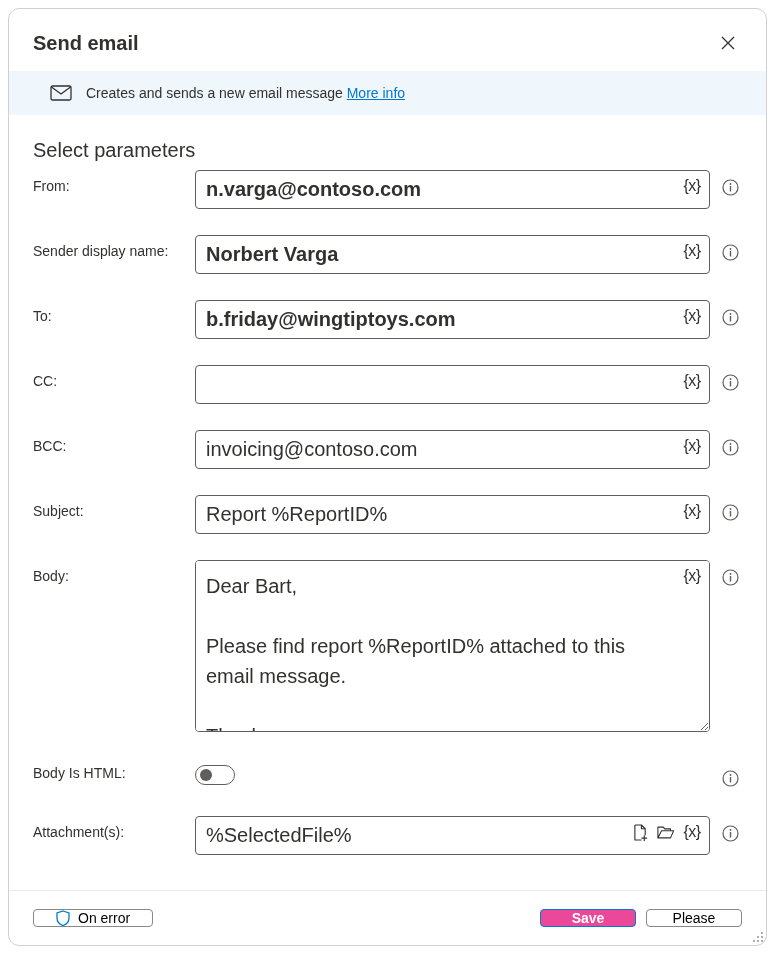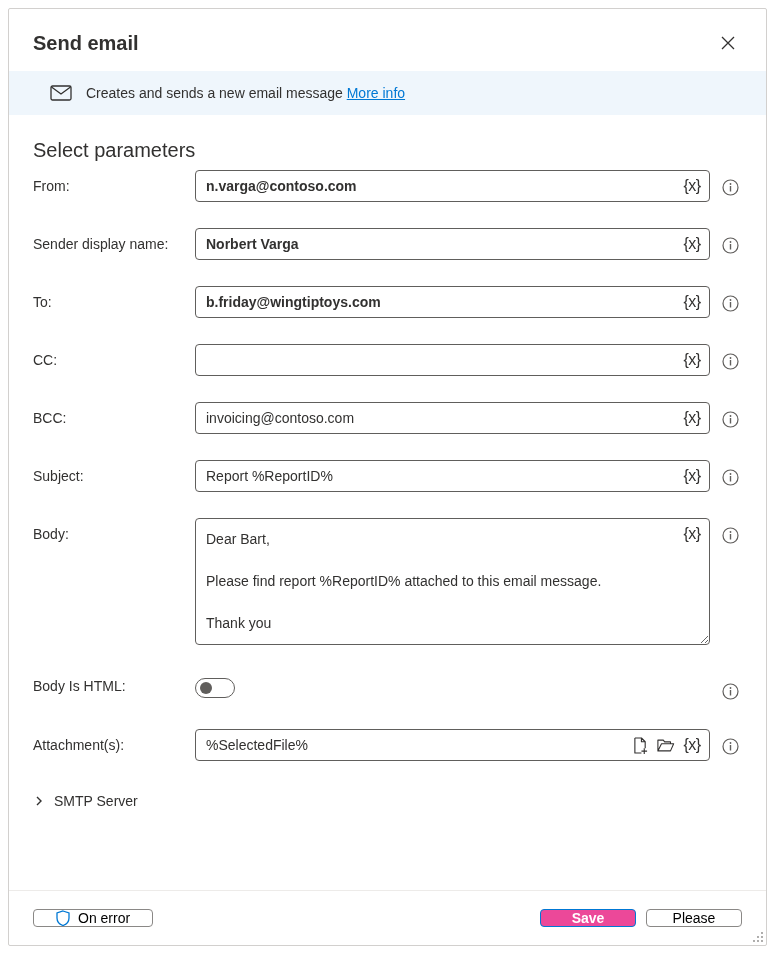--- a/index.html
+++ b/index.html
@@ -7,21 +7,21 @@
       font-family: "Segoe UI", -apple-system, BlinkMacSystemFont, sans-serif;
       font-size: 14px;
       color: #323130;
       background: #fff;
       padding: 8px;
     }
     .dialog {
       width: 759px;
       height: 938px;
       border: 1px solid #d2d0ce;
-      border-radius: 2px;
+      border-radius: 11px;
       display: flex;
       flex-direction: column;
       overflow: hidden;
       position: relative;
     }
     .header {
       padding: 20px 24px 14px 24px;
       display: flex;
       align-items: center;
       justify-content: space-between;
@@ -80,21 +80,21 @@
     }
     .input-wrap {
       flex: 1;
       position: relative;
     }
     .text-input {
       width: 100%;
       border: 1px solid #605e5c;
       border-radius: 4px;
       padding: 7px 36px 7px 10px;
-      font-size: 14px;
+      font-size: 20px;
       font-family: inherit;
       color: #323130;
       background: #fff;
     }
     .text-input.bold { font-weight: 600; }
     .text-input.textarea {
       padding: 10px 36px 10px 10px;
       line-height: 1.5;
       font-family: inherit;
     }

